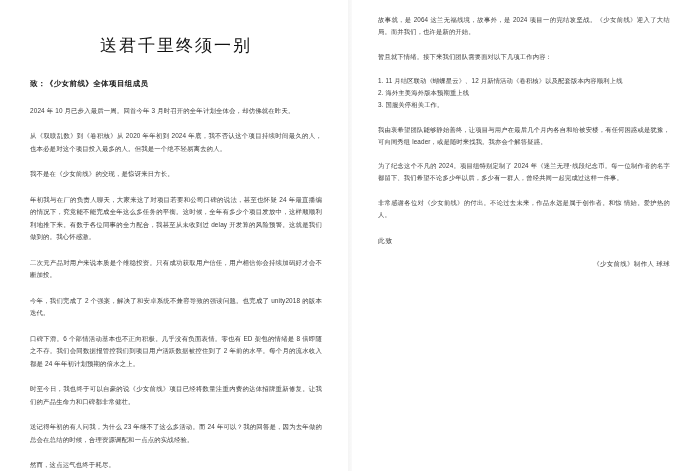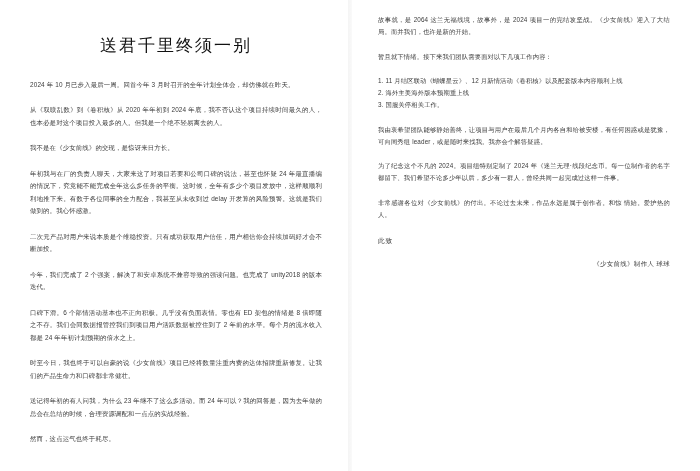--- a/index.html
+++ b/index.html
@@ -95,20 +95,21 @@
     pointer-events: none;
   }
 </style>
 </head>
 <body>
 
 <div class="page">
 
   <div class="column col-left">
     <div class="doc-title">送君千里终须一别</div>
+    <div class="salutation">致：《少女前线》全体项目组成员</div>
     <p class="para">2024 年 10 月已步入最后一周。回首今年 3 月时召开的全年计划全体会，却仿佛就在昨天。</p>
     <p class="para">从《双联乱数》到《卷积核》从 2020 年年初到 2024 年底，我不否认这个项目持续时间最久的人，也本必是对这个项目投入最多的人。但我是一个绝不轻易离去的人。</p>
     <p class="para">我不是在《少女前线》的交现，是惊讶来日方长。</p>
     <p class="para">年初我与在厂的负责人聊天，大家来这了对项目若要和公司口碑的说法，甚至也怀疑 24 年最直播编的情况下，究竟能不能完成全年这么多任务的平衡。这时候，全年有多少个项目发放中，这样顺顺利利地推下来。有数于各位同事的全力配合，我甚至从未收到过 delay 开发算的风险预警。这就是我们做到的。我心怀感激。</p>
     <p class="para">二次元产品对用户来说本质是个维稳投资。只有成功获取用户信任，用户相信你会持续加码好才会不断加投。</p>
     <p class="para">今年，我们完成了 2 个强案，解决了和安卓系统不兼容导致的强读问题。也完成了 unity2018 的版本迭代。</p>
     <p class="para">口碑下滑。6 个部情活动基本也不正向积极。几乎没有负面表情。零也有 ED 架包的情绪是 8 倍即随之不存。我们会同数据报管控我们到项目用户活跃数据被控住到了 2 年前的水平。每个月的流水收入都是 24 年年初计划预期的倍水之上。</p>
     <p class="para">时至今日，我也终于可以自豪的说《少女前线》项目已经将数量注重内费的达体招牌重新修复。让我们的产品生命力和口碑都非常健壮。</p>
     <p class="para">送记得年初的有人问我，为什么 23 年继不了这么多活动。而 24 年可以？我的回答是，因为去年做的总会在总结的时候，合理资源调配和一点点的实战经验。</p>
     <p class="para">然而，这点运气也终于耗尽。</p>

